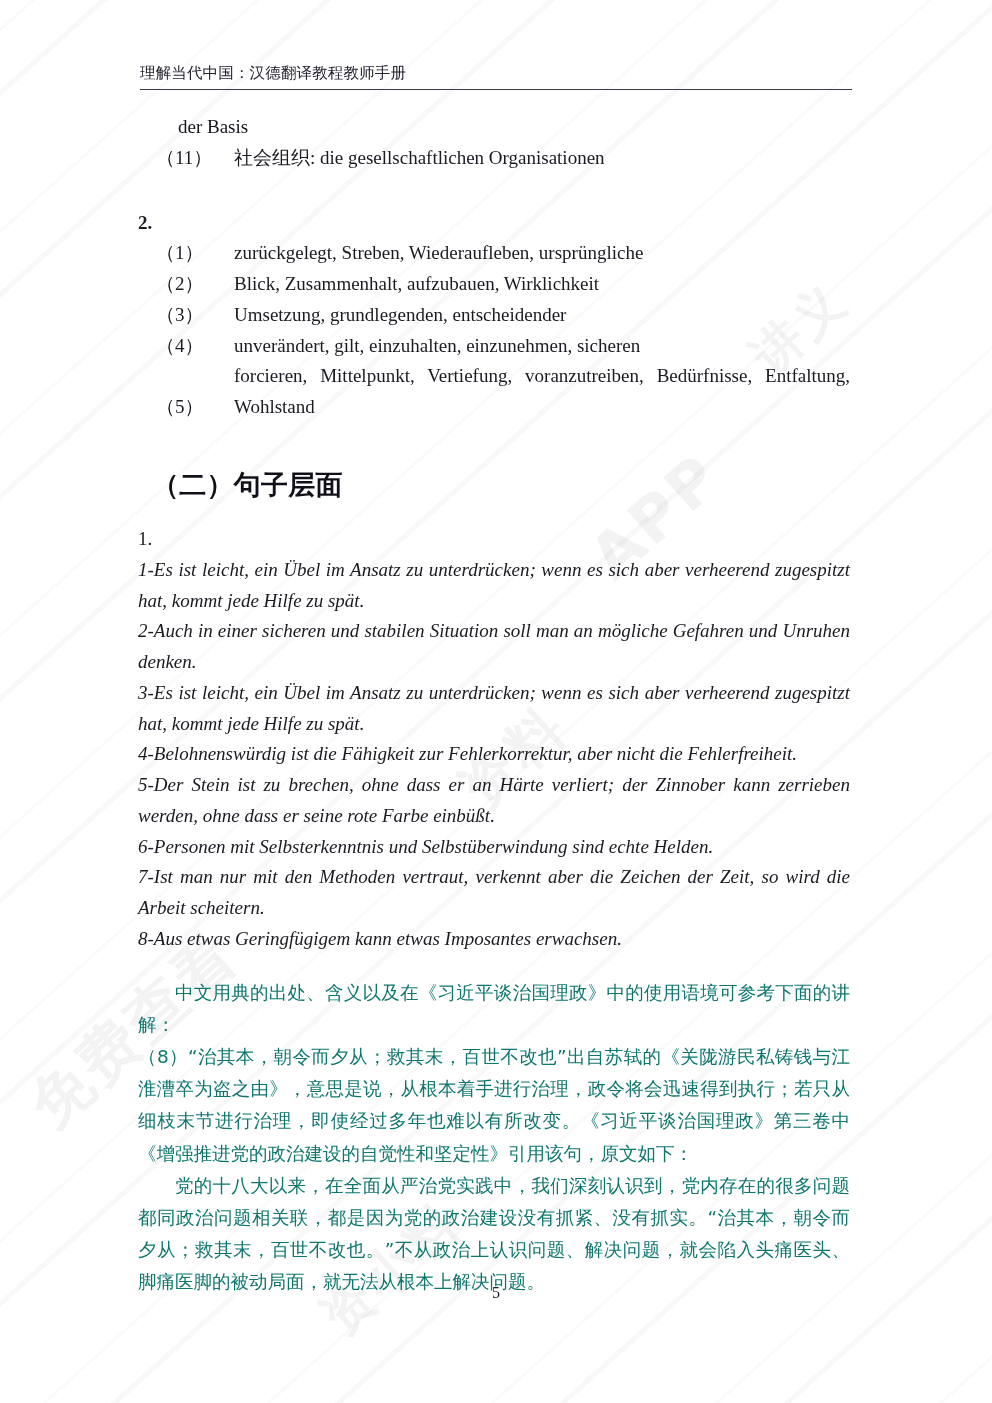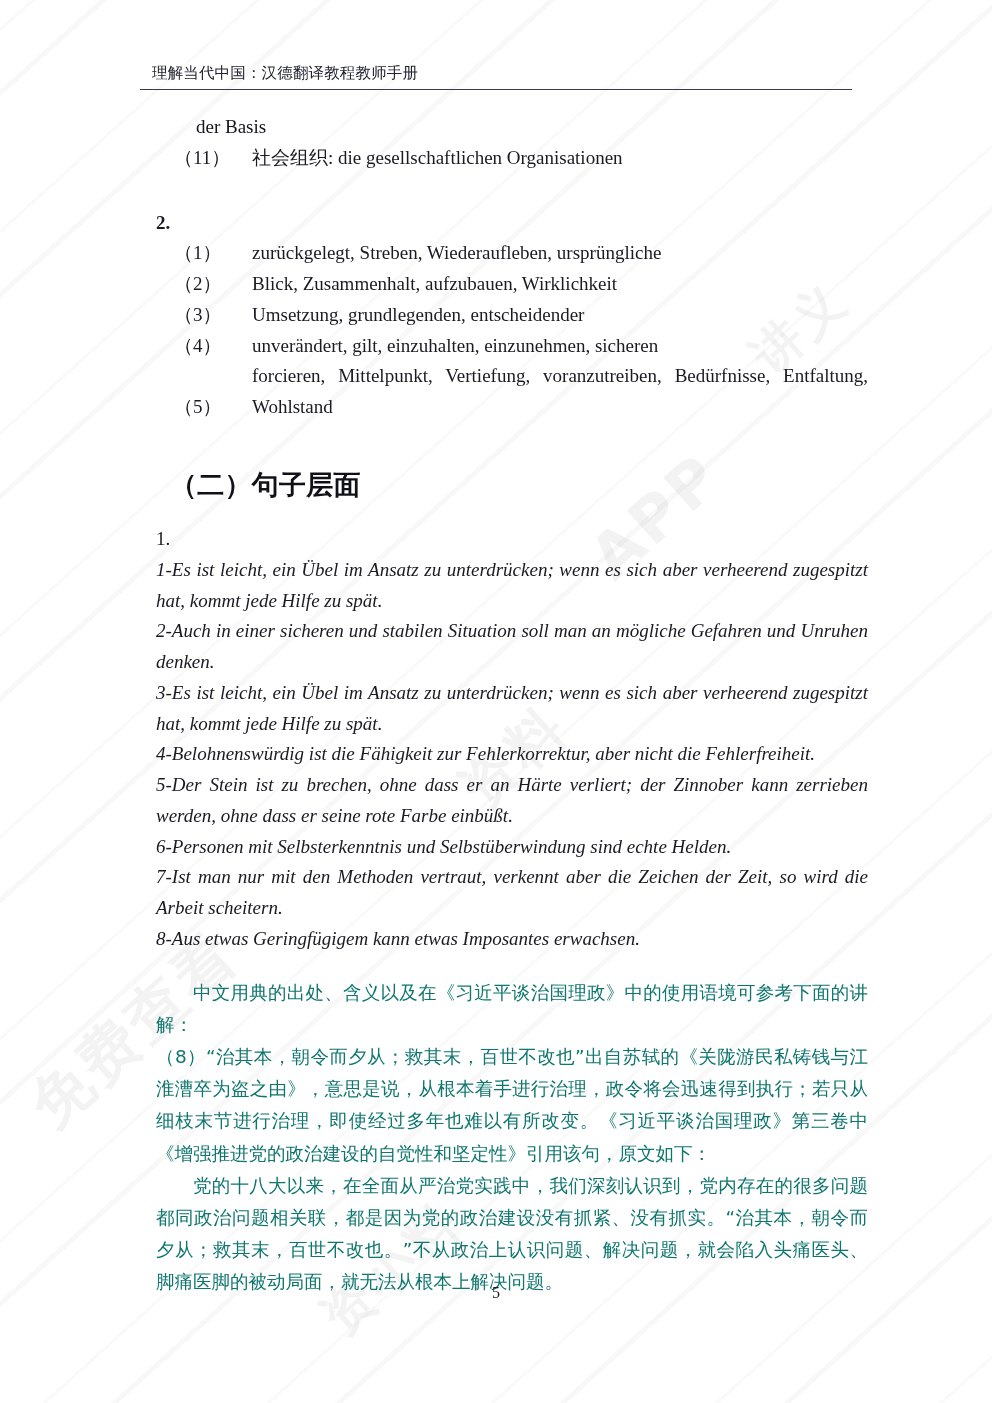--- a/index.html
+++ b/index.html
@@ -70,31 +70,30 @@
     left: 140px;
     top: 63px;
     width: 712px;
   }
   .header-title {
     font-family: "DejaVu Sans", "Liberation Sans", sans-serif;
     font-size: 15.5px;
     color: #232330;
     line-height: 1.4;
     letter-spacing: 0.01em;
-    margin-left: 12px;
   }
   .header-rule {
     margin-top: 4px;
     border-top: 1.6px solid #3a3a48;
     width: 712px;
   }
 
   .body-area {
     position: absolute;
-    left: 156px;
+    left: 138px;
     top: 112px;
     width: 712px;
   }
 
   p, div.line {
     margin: 0;
   }
 
   .de {
     font-family: "Liberation Serif", "DejaVu Serif", serif;

